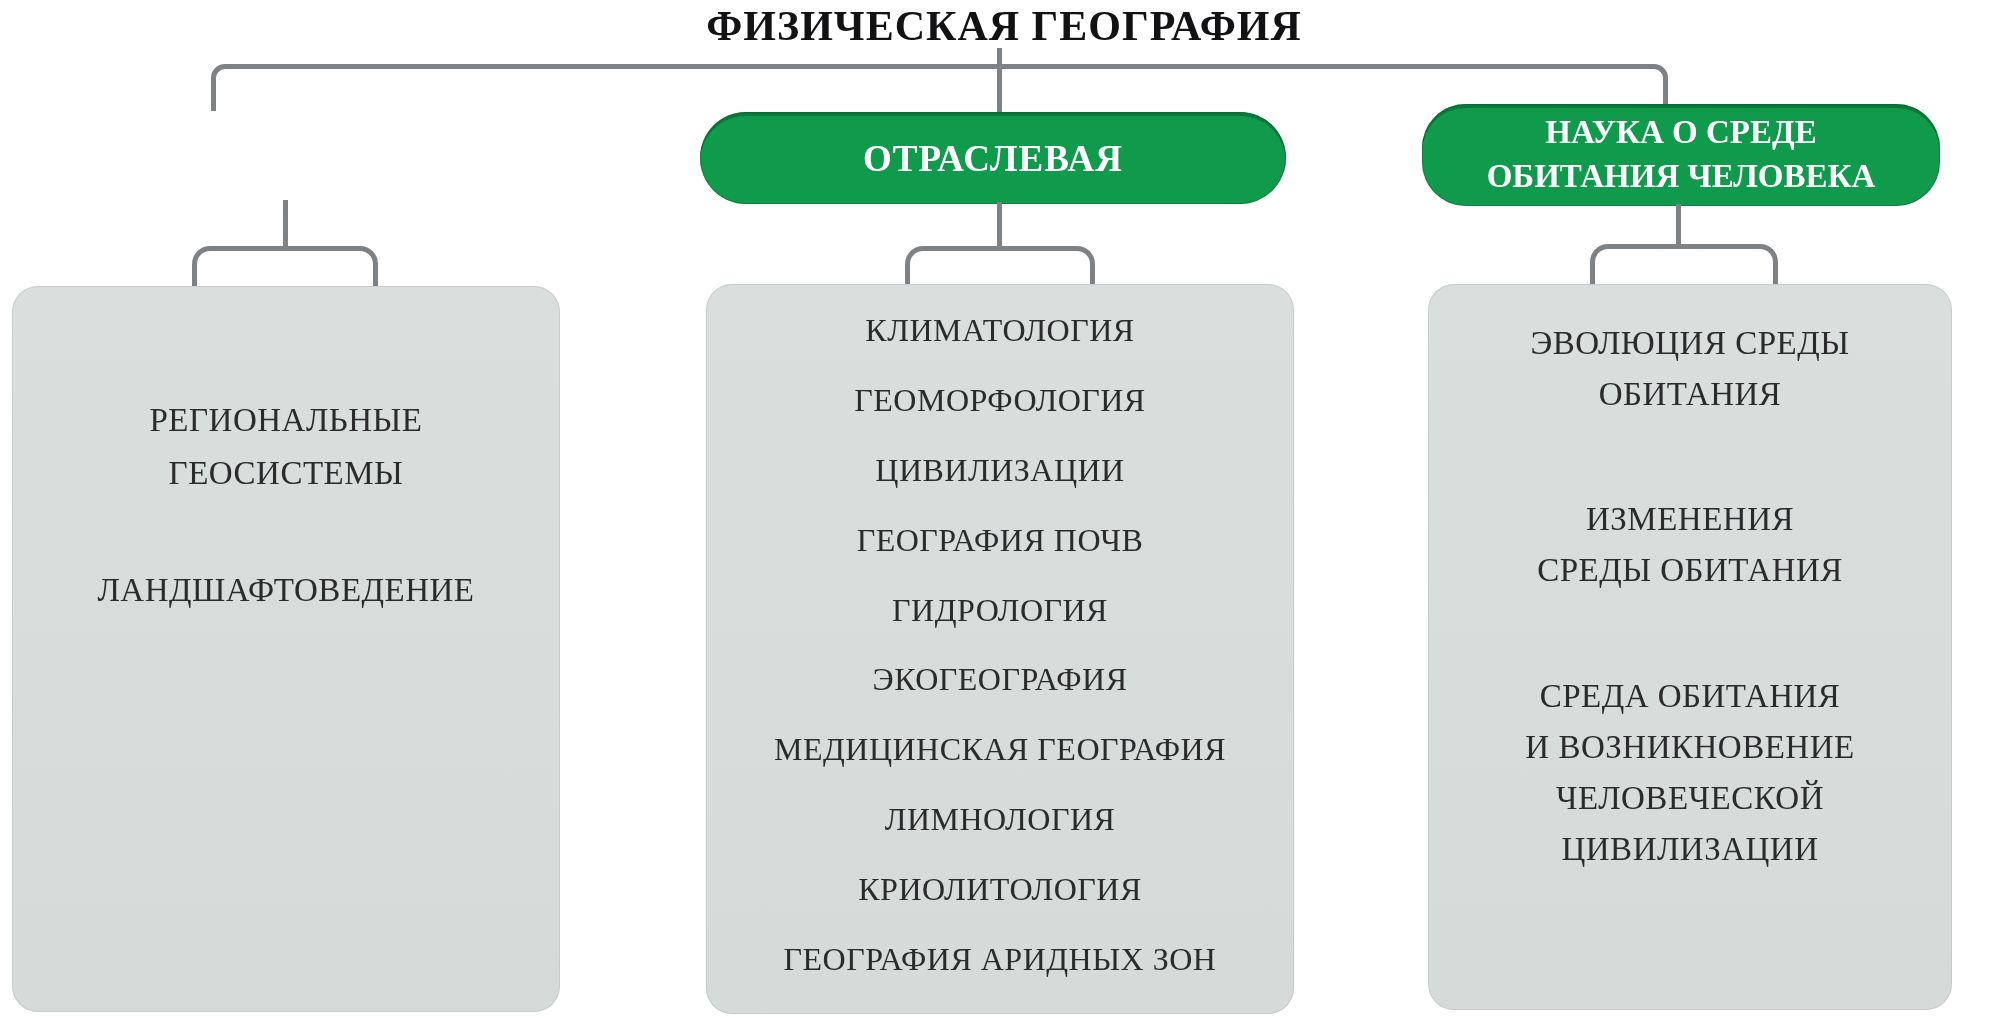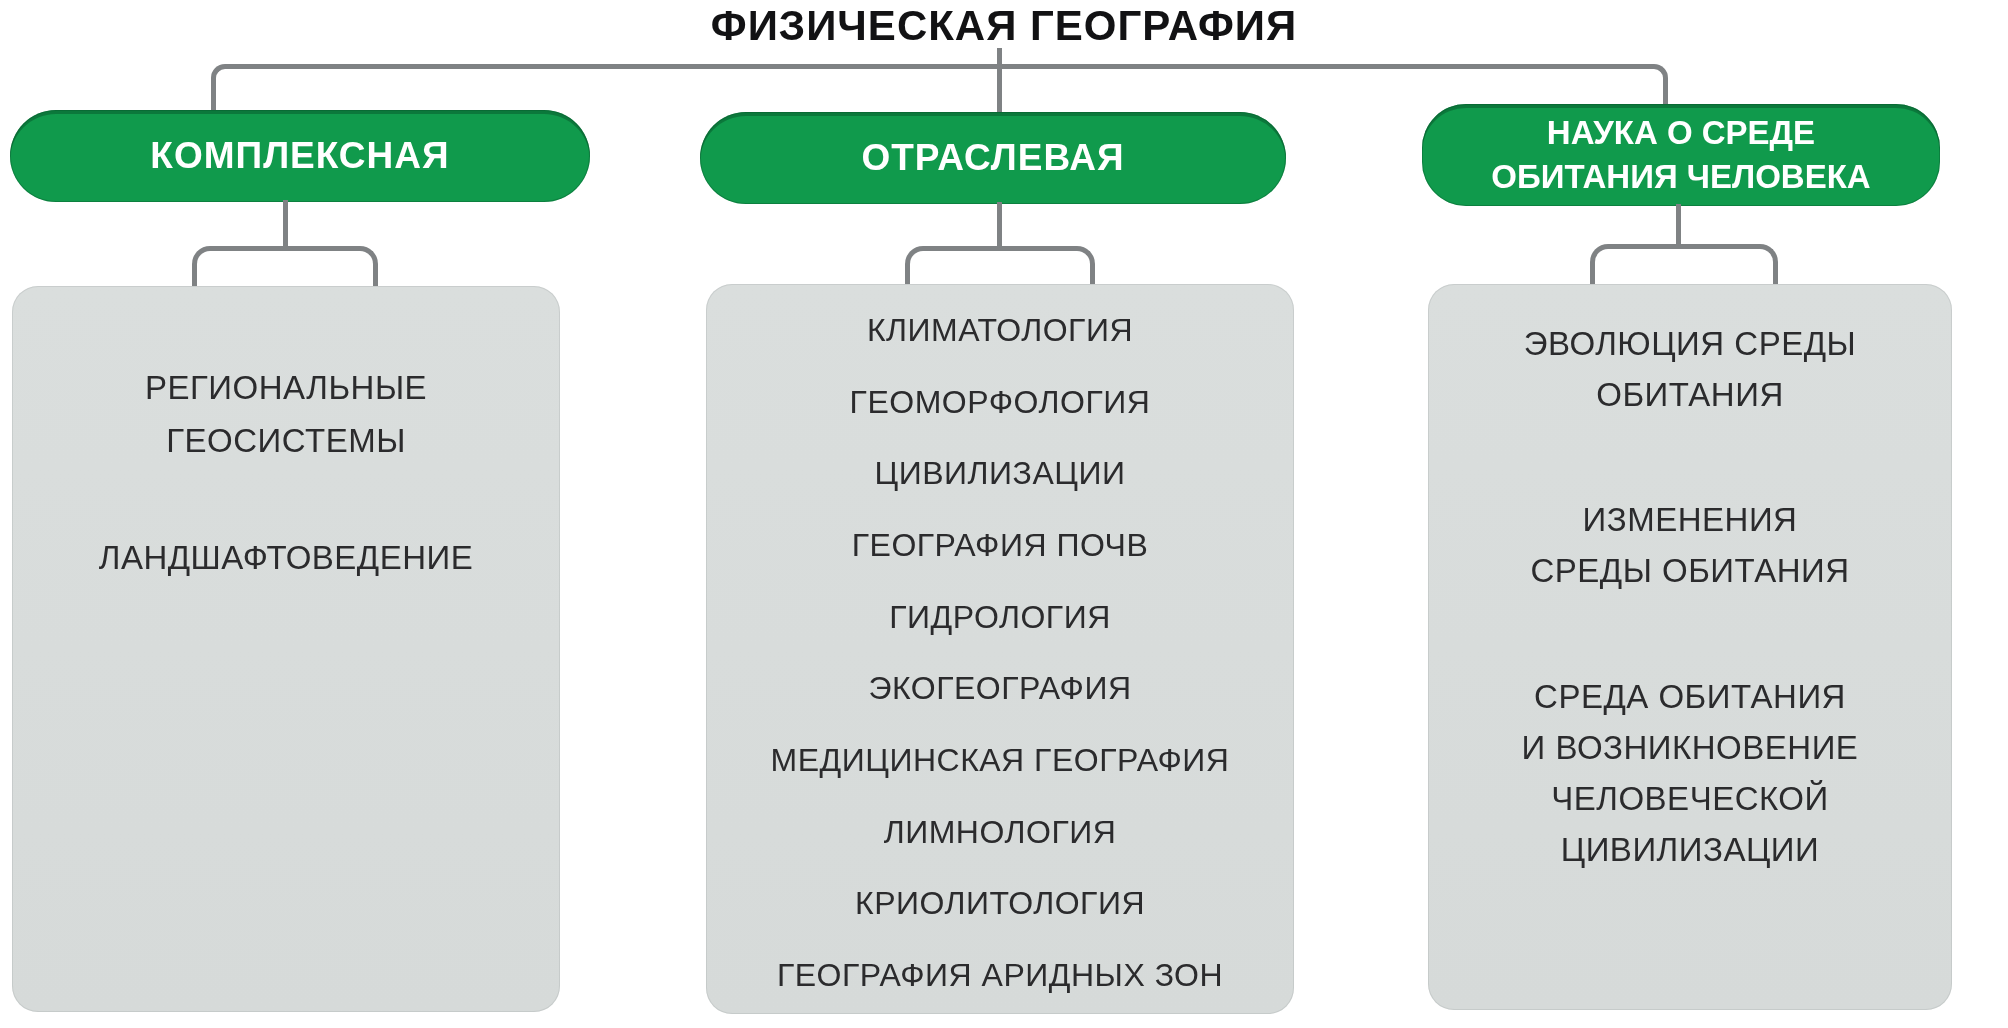--- a/index.html
+++ b/index.html
@@ -1,20 +1,20 @@
 <!DOCTYPE html>
 <html><head>
 <meta charset="utf-8">
 <style>
   html,body{margin:0;padding:0;background:#ffffff;}
   .canvas{
     position:relative;
     width:2008px;height:1028px;
     background:#ffffff;
-    font-family:Liberation Sans, sans-serif;
+    font-family:Liberation Serif, serif;
     overflow:hidden;
   }
   .title{
     position:absolute;left:0;top:2px;width:2008px;
     text-align:center;
     font-size:42px;font-weight:bold;letter-spacing:1px;
     color:#121214;
   }
   
   .line{position:absolute;background:#7f8284;}
@@ -65,43 +65,42 @@
     border-radius:26px;
     box-shadow:inset 0 0 0 1px rgba(170,176,175,.35);
     display:flex;flex-direction:column;align-items:center;
     color:#2b2b2d;
     text-align:center;
     white-space:pre-line;
   }
   .box .item{width:100%;}
   .box1{left:12px;top:286px;width:548px;height:726px;
         font-size:33px;line-height:1.6;letter-spacing:.5px;
-        padding-top:76px;gap:64px;box-sizing:border-box;}
+        padding-top:108px;gap:64px;box-sizing:border-box;}
   .box2{left:706px;top:284px;width:588px;height:730px;
         font-size:32px;letter-spacing:.5px;
         justify-content:space-between;
-        padding:28px 6px 20px;box-sizing:border-box;}
+        padding:28px 6px 36px;box-sizing:border-box;}
   .box3{left:1428px;top:284px;width:524px;height:726px;
         font-size:33px;line-height:1.55;letter-spacing:.5px;
         padding-top:34px;gap:74px;box-sizing:border-box;}
 </style>
 </head>
 <body>
 
 <div class="canvas">
 
   <div class="title">ФИЗИЧЕСКАЯ ГЕОГРАФИЯ</div>
 
   <div class="line stem-title"></div>
   <div class="line rail"></div>
   <div class="elbow-left"></div>
   <div class="elbow-right"></div>
   <div class="line drop-mid"></div>
 
-  <div class="pill pill1">КОМПЛЕКСНАЯ</div>
   <div class="pill pill2">ОТРАСЛЕВАЯ</div>
   <div class="pill pill3">НАУКА О СРЕДЕ
 ОБИТАНИЯ ЧЕЛОВЕКА</div>
 
   <div class="line stem1"></div>
   <div class="bracket bracket1"></div>
   <div class="line stem2"></div>
   <div class="bracket bracket2"></div>
   <div class="line stem3"></div>
   <div class="bracket bracket3"></div>

